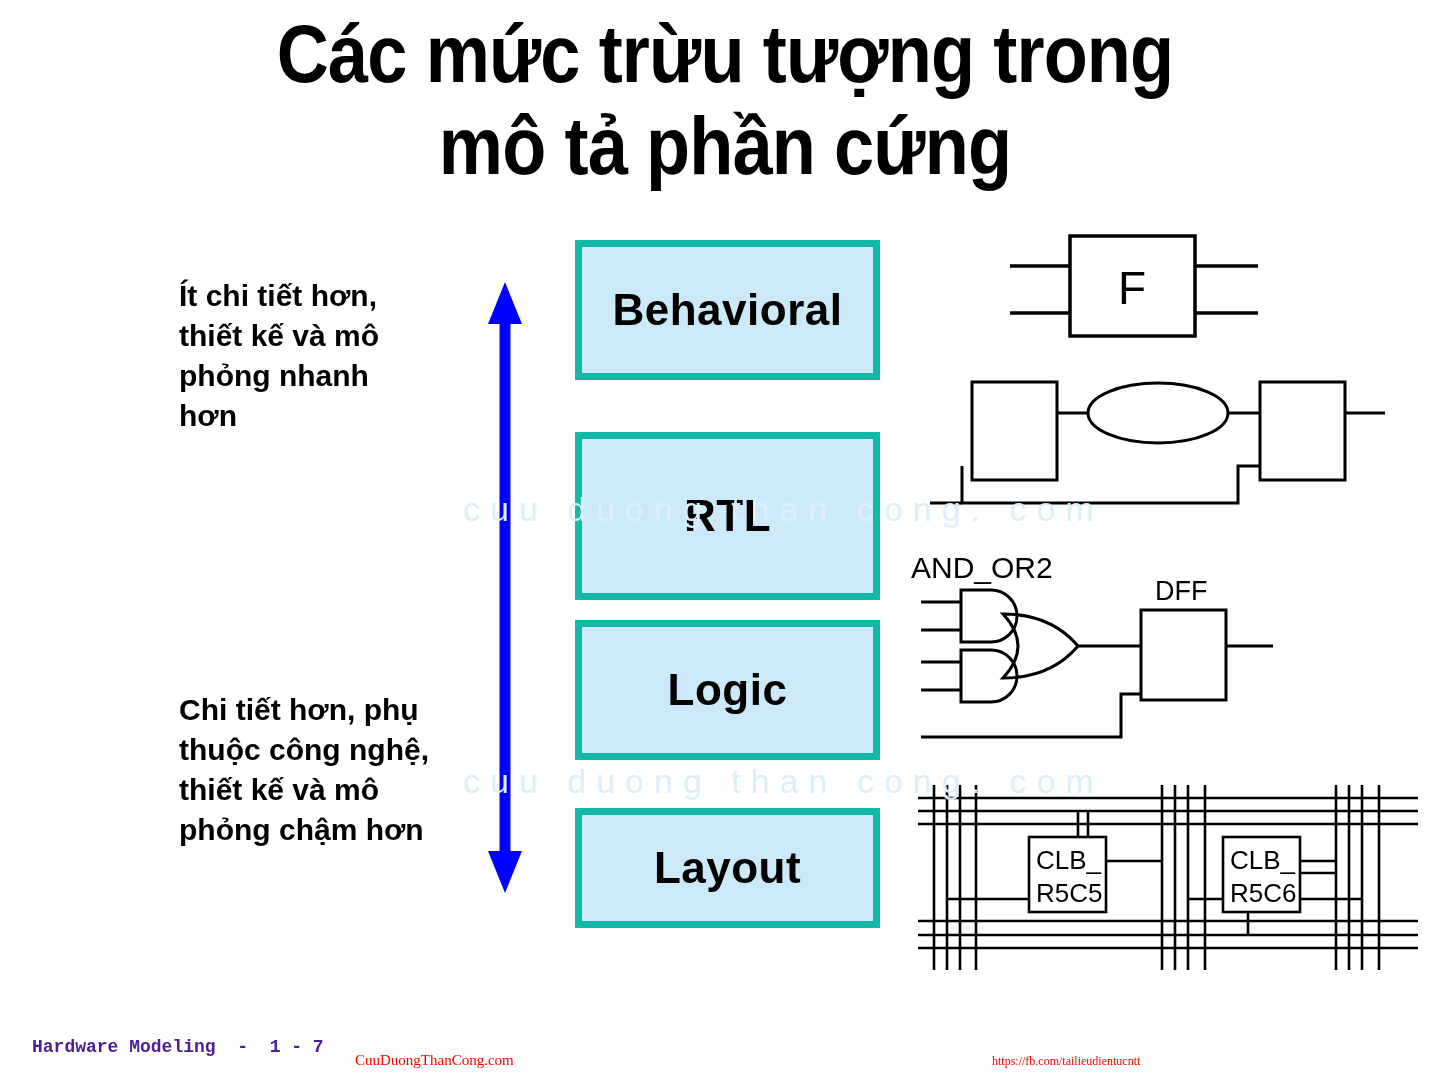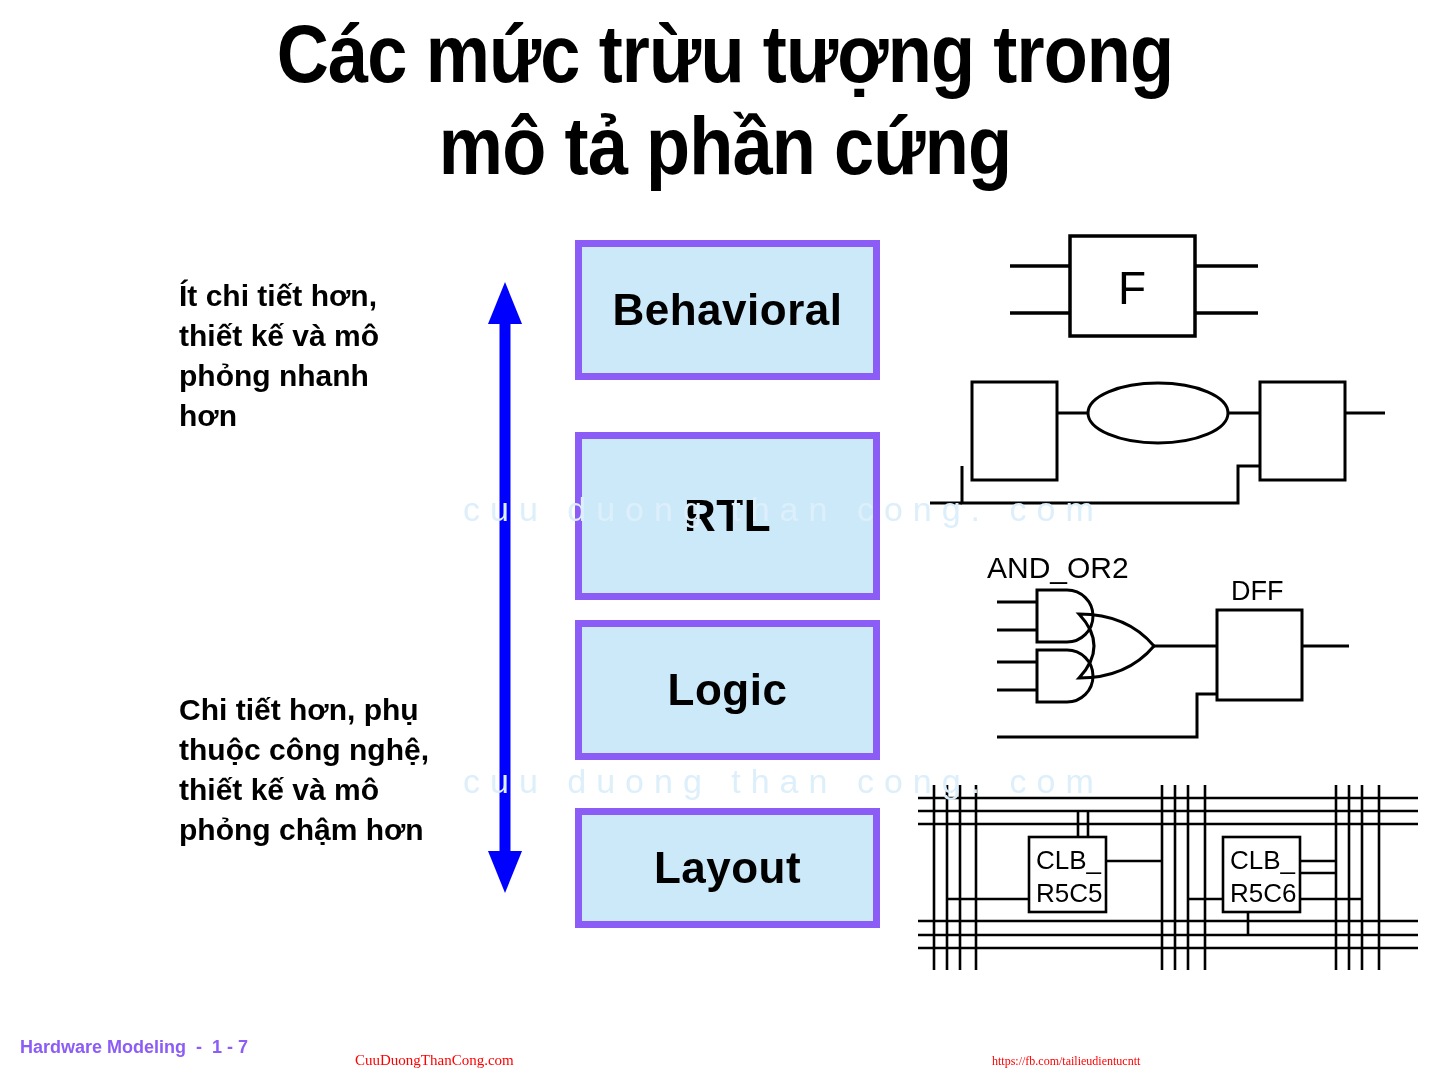--- a/index.html
+++ b/index.html
@@ -53,21 +53,21 @@
     width: 50px;
     height: 615px;
   }
 
   
   .level-box {
     position: absolute;
     left: 575px;
     width: 305px;
     background: #cce9fa;
-    border: 7px solid #8b5cf6;
+    border: 7px solid #14b8a6;
     box-sizing: border-box;
     display: flex;
     align-items: center;
     justify-content: center;
   }
   .level-box span {
     font-weight: bold;
     font-size: 44px;
     color: #000000;
     letter-spacing: 0.5px;
@@ -76,45 +76,46 @@
   #box-rtl        { top: 432px; height: 168px; }
   #box-logic      { top: 620px; height: 140px; }
   #box-layout     { top: 808px; height: 120px; }
 
   
   .diagram {
     position: absolute;
   }
   #diagram-behavioral { left: 940px; top: 228px; }
   #diagram-rtl        { left: 930px; top: 370px; }
-  #diagram-logic      { left: 969px; top: 552px; text-align: center; }
+  #diagram-logic      { left: 893px; top: 552px; text-align: center; }
   #diagram-layout     { left: 918px; top: 785px; }
 
   
   .watermark {
     position: absolute;
     font-size: 34px;
     letter-spacing: 10px;
     color: #ddeffb;
     white-space: nowrap;
     font-weight: normal;
     pointer-events: none;
   }
   #watermark-1 { left: 463px; top: 490px; }
   #watermark-2 { left: 463px; top: 762px; }
 
   
   #footer-left {
     position: absolute;
-    left: 20px;
+    left: 32px;
     top: 1037px;
     font-size: 18px;
     font-weight: bold;
-    color: #8b5cf6;
+    color: #4c1d95;
     white-space: pre;
+    font-family: Liberation Mono, monospace;
   }
   #footer-center {
     position: absolute;
     left: 355px;
     top: 1052px;
     font-family: "Liberation Serif", serif;
     font-size: 15px;
     color: #ff0000;
   }
   #footer-right {

